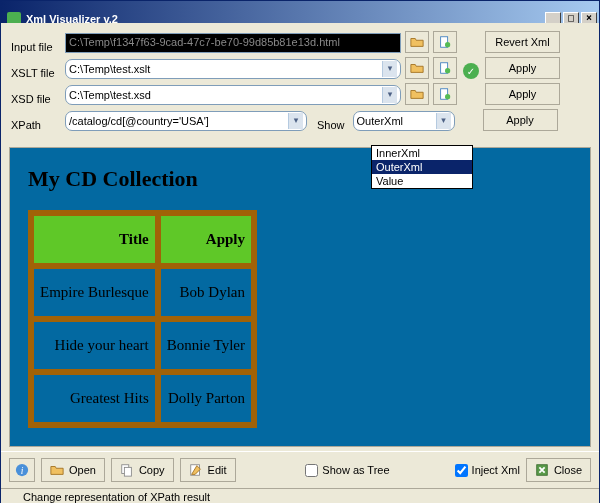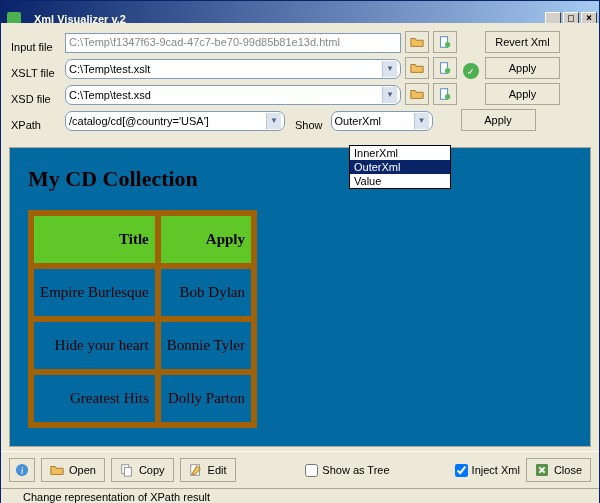--- a/index.html
+++ b/index.html
@@ -20,21 +20,20 @@
     flex-direction: column;
   }
   .titlebar {
     height: 22px;
     background: linear-gradient(to right, #0a246a, #a6caf0);
     color: #fff;
     display: flex;
     align-items: center;
     padding: 14px 2px 0 6px;
     font-weight: bold;
-    gap: 8px;
   }
   .titlebar .app-icon {
     width: 14px; height: 14px;
     background: #4caf50;
     border-radius: 2px;
     margin-right: 5px;
     display: inline-block;
   }
   .titlebar .title { flex: 1; }
   .win-btns { display: flex; gap: 2px; }
@@ -72,21 +71,21 @@
     text-align: left;
     padding-left: 2px;
   }
   .textbox, .combo {
     height: 20px;
     border: 1px solid #7f9db9;
     background: #fff;
     padding: 2px 3px;
     font: inherit;
   }
-  .textbox.disabled { background: #ffffff; color: #888; }
+  .textbox.disabled { background: #000000; color: #888; }
   .combo { display: flex; align-items: center; border-radius: 7px; }
   .combo .arrow {
     width: 15px; height: 16px;
     background: #dbe4ee;
     border-left: 1px solid #b5cae0;
     margin-left: auto;
     text-align: center;
     line-height: 14px;
     font-size: 9px;
     color: #4d6185;
@@ -115,21 +114,21 @@
     background: #4caf50;
     display: flex;
     align-items: center;
     justify-content: center;
     color: #fff;
     font-size: 10px;
   }
   .show-label { margin-left: 6px; margin-right: 4px; }
   .dropdown-open {
     position: absolute;
-    left: 348px;
+    left: 370px;
     top: 122px;
     width: 102px;
     border: 1px solid #000;
     background: #fff;
     z-index: 10;
   }
   .dropdown-open div {
     padding: 1px 4px;
   }
   .dropdown-open .sel {
@@ -273,21 +272,21 @@
               <rect x="3" y="2" width="8" height="12" fill="#fff" stroke="#4080c0"></rect>
               <circle cx="11" cy="11" r="3" fill="#5b5"></circle>
             </svg>
         </div>
         <div style="width:20px"></div>
         <div class="btn">Apply</div>
       </div>
 
       <div class="row">
         <div class="label">XPath</div>
-        <div class="combo" style="width:220px">
+        <div class="combo" style="width:242px">
           <span>/catalog/cd[@country='USA']</span>
           <span class="arrow">▾</span>
         </div>
         <span class="show-label">Show</span>
         <div class="combo" style="width:102px">
           <span>OuterXml</span>
           <span class="arrow">▾</span>
         </div>
         <div style="width:20px"></div>
         <div class="btn">Apply</div>

